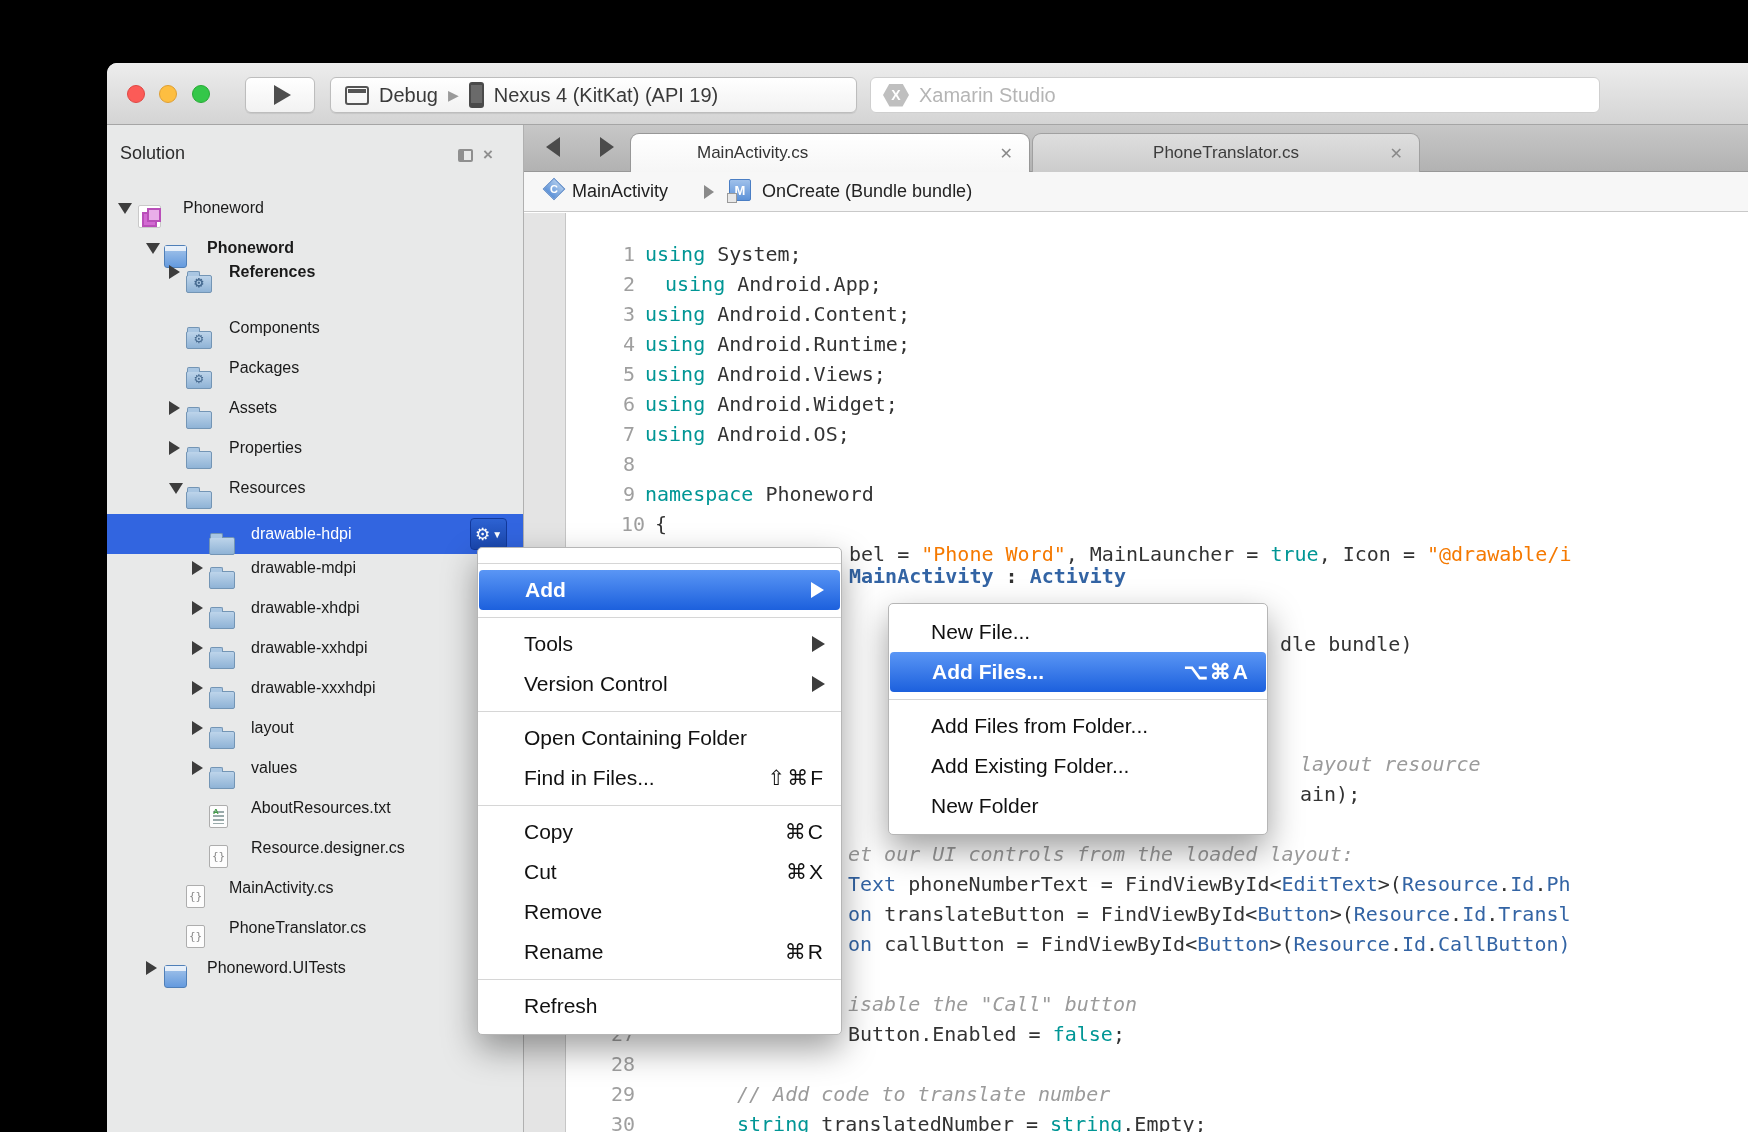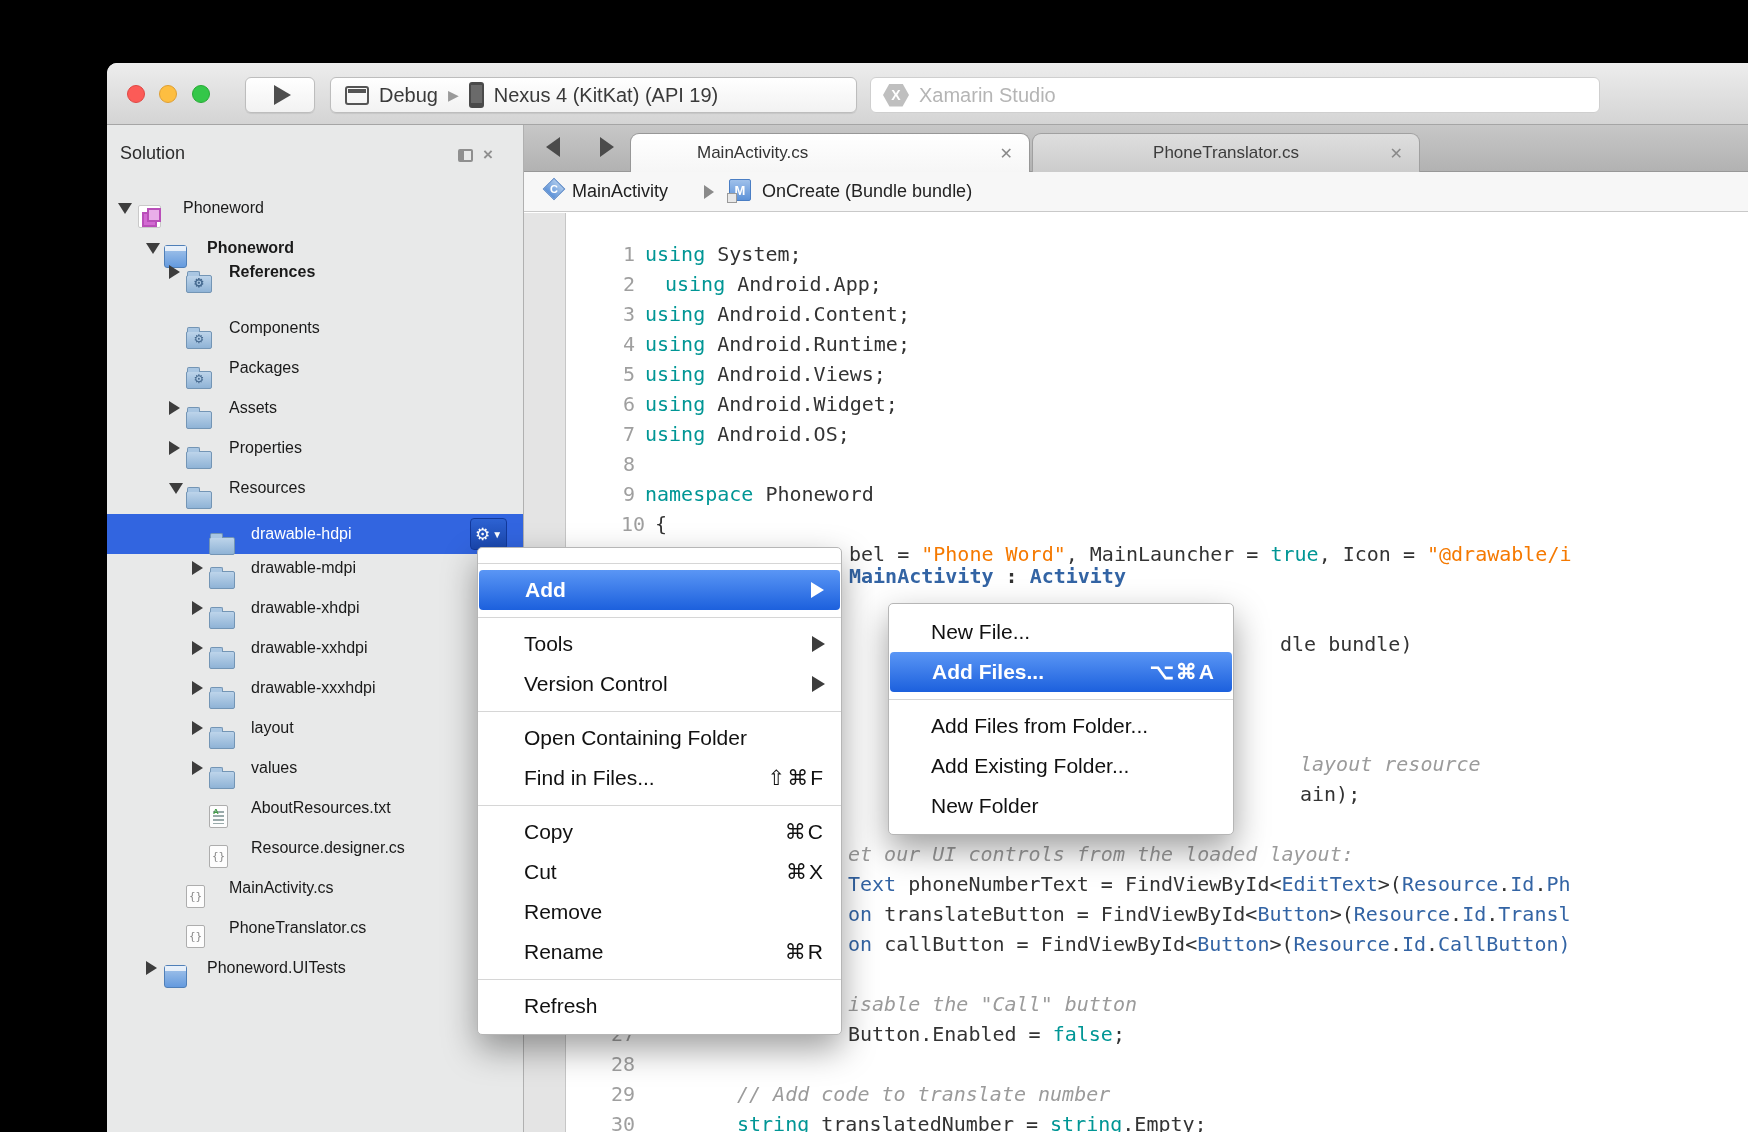--- a/index.html
+++ b/index.html
@@ -83,21 +83,21 @@
   #code-area{position:absolute;left:0;top:88px;right:0;bottom:0;background:#fff;overflow:hidden;}
   #gutter-bg{position:absolute;left:0;top:0;bottom:0;width:42px;background:#e4e4e4;border-right:1px solid #c6c6c6;}
   .cl{position:absolute;left:0;width:100%;height:30px;line-height:30px;font-family:"DejaVu Sans Mono",monospace;font-size:20px;white-space:pre;}
   .cl .num{position:absolute;left:0;width:111px;text-align:right;color:#9f9f9f;}
   .cl .src{position:absolute;}
   .k{color:#009695;} .t{color:#3364a4;} .s{color:#f57900;} .c{color:#9b9b9b;font-style:italic;} .p{color:#333;}
 
   
   .menu{position:absolute;background:#fff;border:1px solid #b6b6b6;border-radius:5px;box-shadow:0 14px 34px rgba(0,0,0,.38);padding:8px 0;z-index:50;}
   #context-menu{left:477px;top:547px;width:365px;}
-  #add-submenu{left:888px;top:603px;width:346px;}
+  #add-submenu{left:888px;top:603px;width:380px;}
   .mi{position:relative;height:40px;display:flex;align-items:center;font-size:21px;color:#111;padding-left:46px;padding-right:16px;}
   #add-submenu .mi{padding-left:42px;}
   .mi.hl{background:linear-gradient(#5a96f5,#1c60dd);color:#fff;font-weight:bold;border-radius:4px;margin:0 1px;}
   .mi .sc{margin-left:auto;font-size:21px;letter-spacing:2px;}
   .mi .sub{margin-left:auto;width:0;height:0;border-left:13px solid #3d3d3d;border-top:8px solid transparent;border-bottom:8px solid transparent;}
   .mi.hl .sub{border-left-color:#fff;}
   .msep{height:14px;display:flex;align-items:center;}
   .msep:before{content:"";display:block;width:100%;height:1px;background:#d6d6d6;}
 </style>
 </head>

